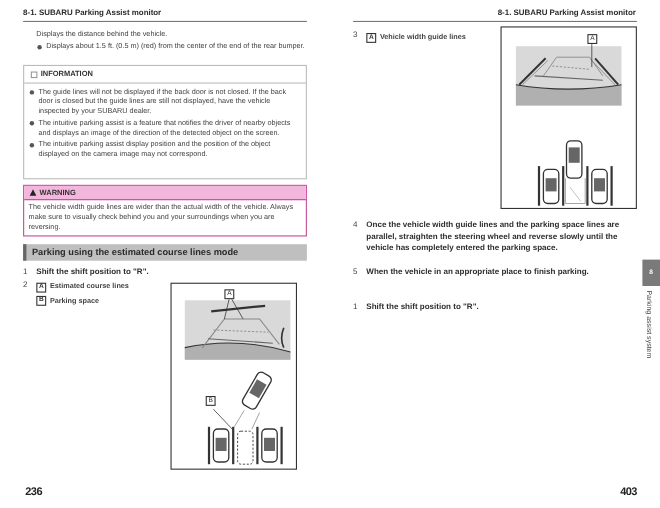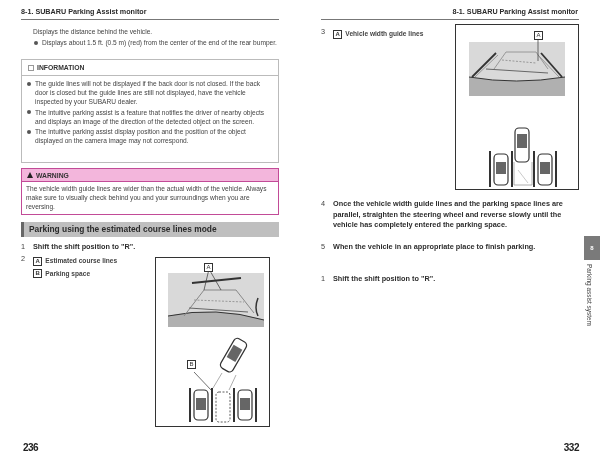--- a/index.html
+++ b/index.html
@@ -197,17 +197,17 @@
     <span class="num">5</span>
     <span class="stxt">When the vehicle in an appropriate place to finish parking.</span>
   </div>
 
 
   <div class="step" style="left:21px; top:274px; width:258px;">
     <span class="num">1</span>
     <span class="stxt">Shift the shift position to "R".</span>
   </div>
 
-  <div class="page-num">332</div>
+  <div class="page-num">403</div>
 </div>
 
 <div class="tab-chapter">8</div>
 <div class="tab-text">Parking assist system</div>
 
 </body></html>

